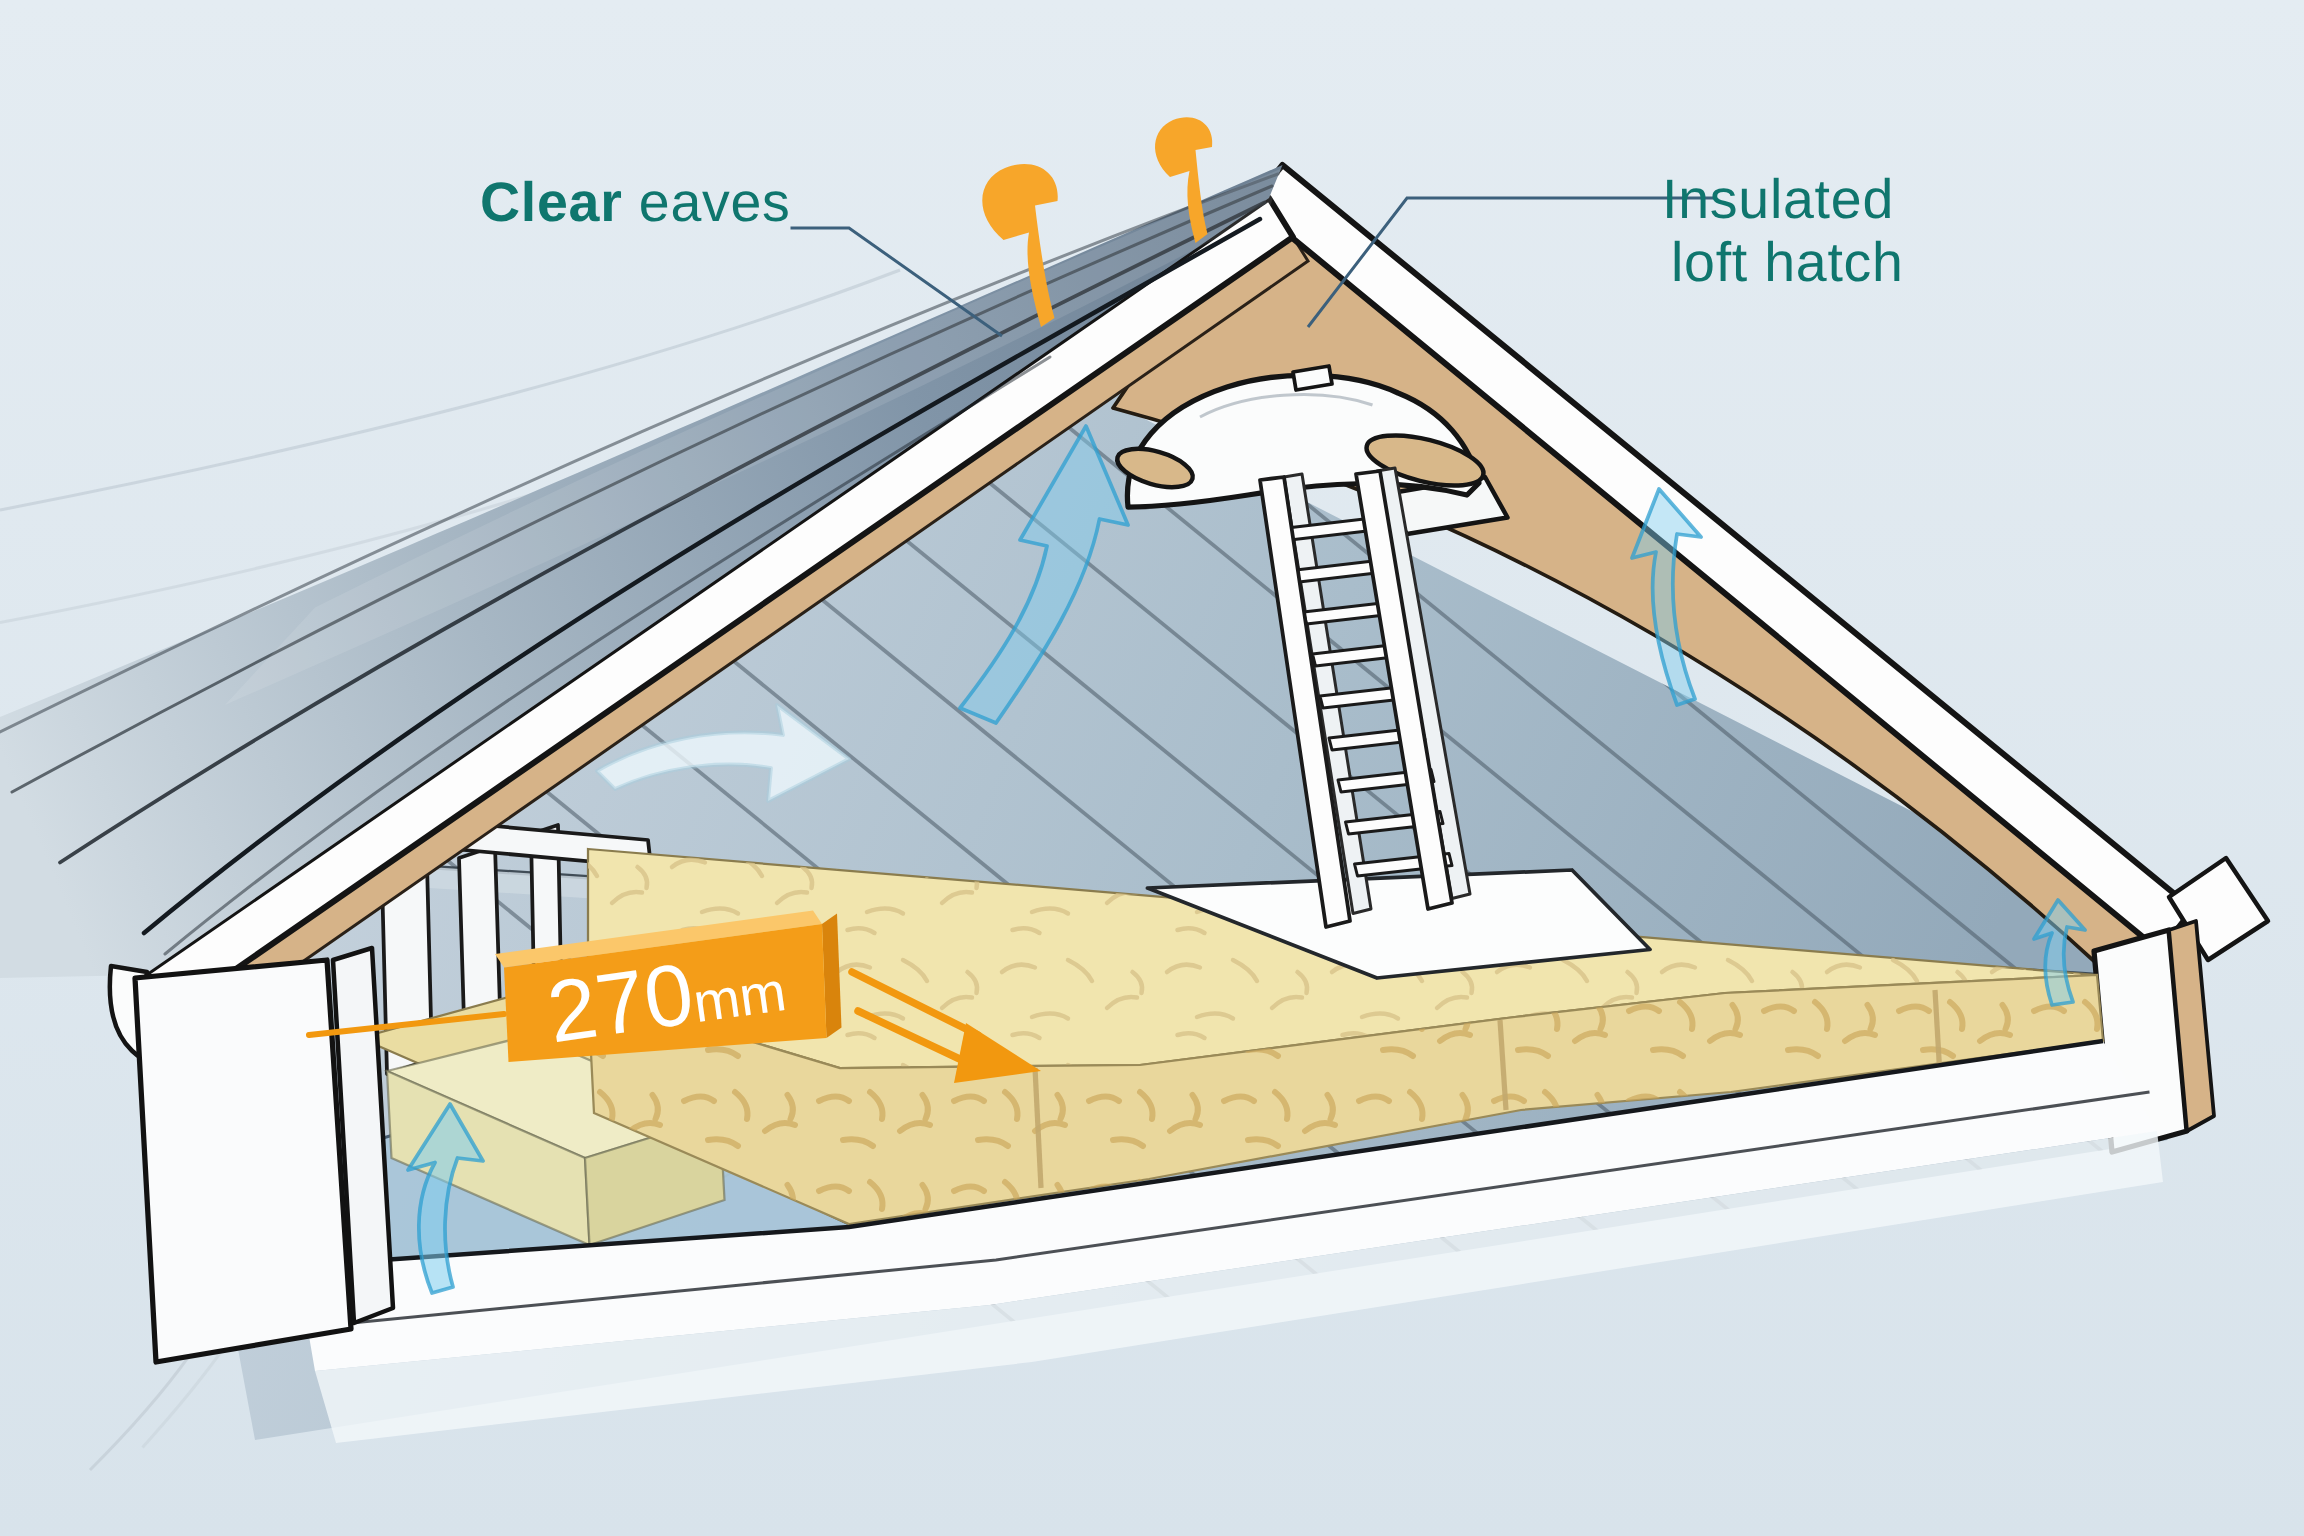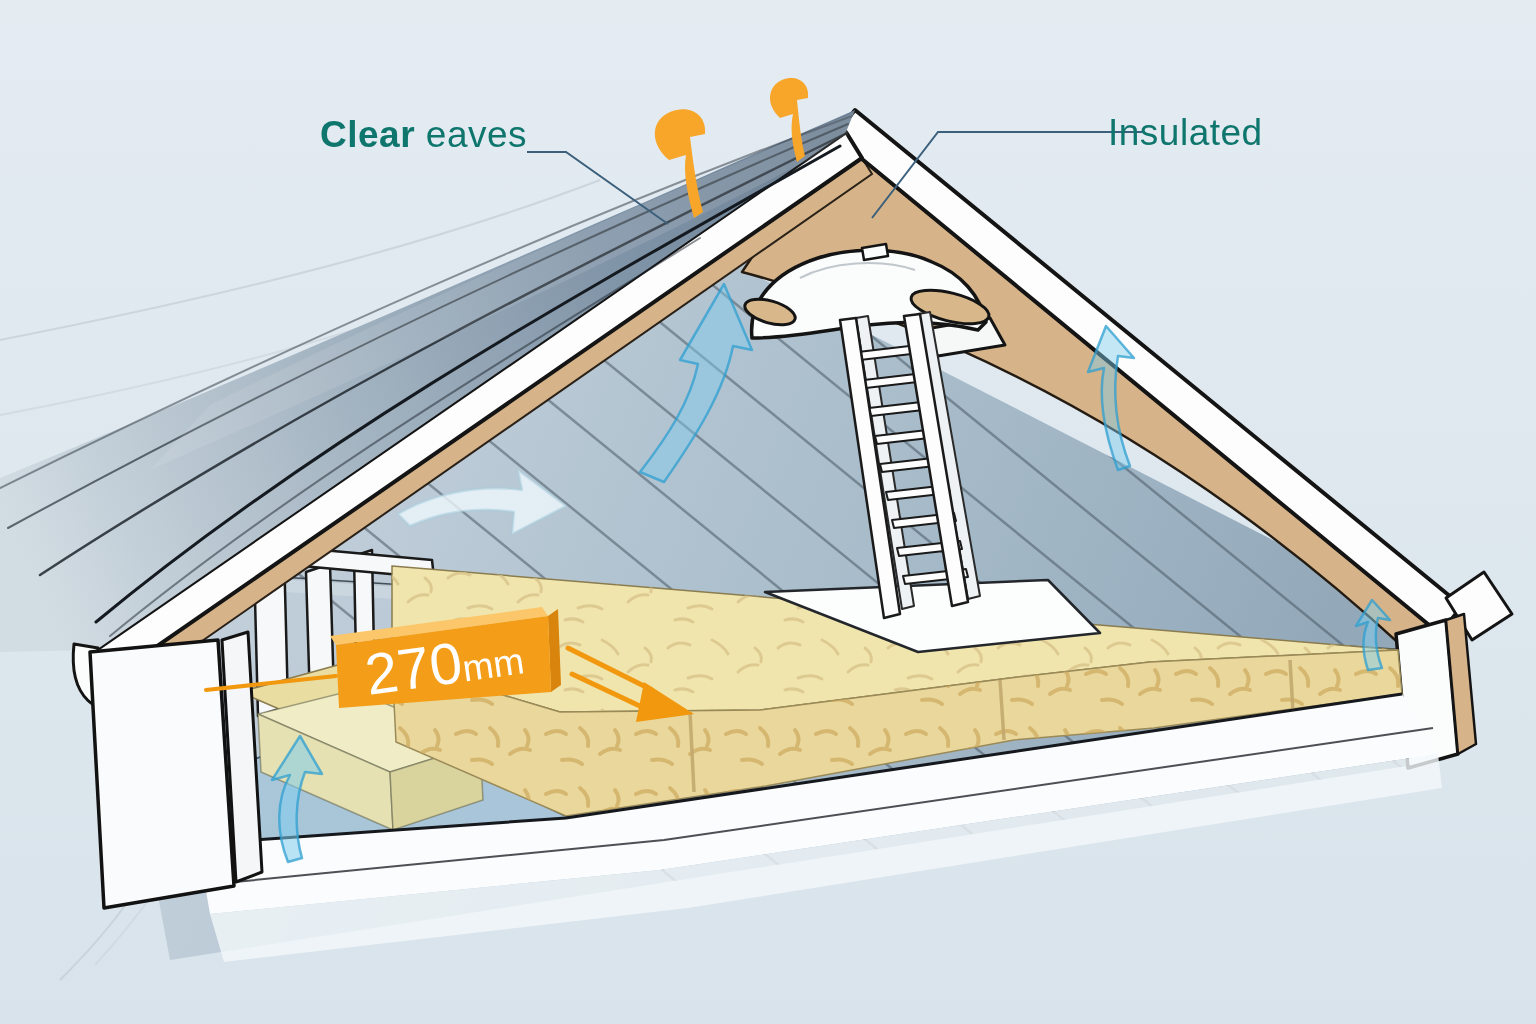--- a/index.html
+++ b/index.html
@@ -216,14 +216,15 @@
     <path d="M 527,152 L 566,152 L 668,224"></path>
     <path d="M 1142,132 L 938,132 L 872,218"></path>
   </g>
 </svg>
 
 <div class="diagram-label" style="left:320px;top:114px;">
   <div><span class="b">Clear</span><span> eaves</span></div>
 </div>
 <div class="diagram-label" style="left:1096px;top:112px;margin-left:12px;">
   <div>Insulated</div>
+  <div style="padding-left:6px;">loft hatch</div>
 </div>
 </div>
 
 </body></html>

